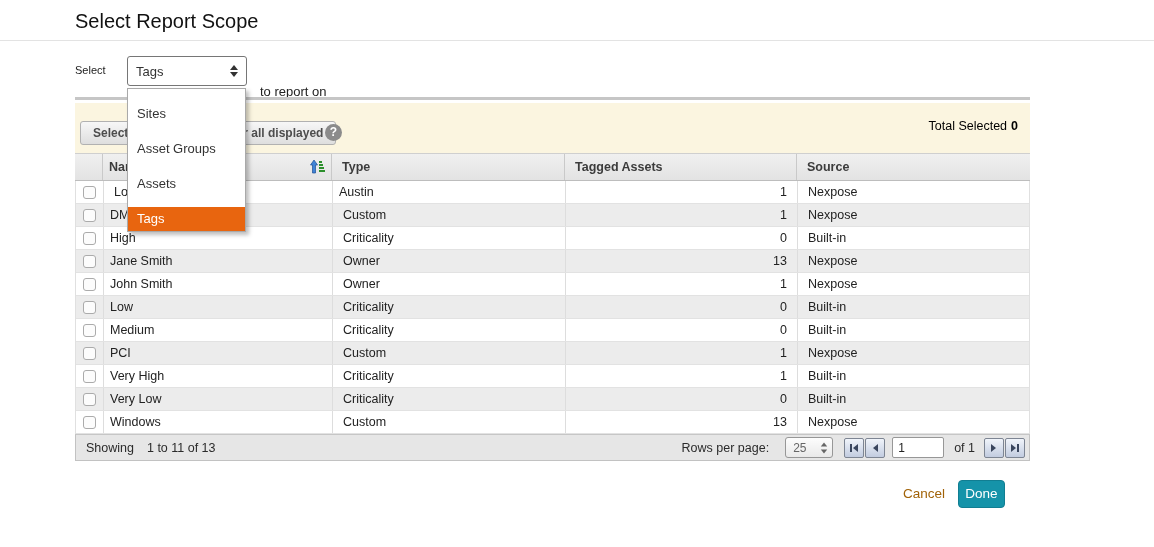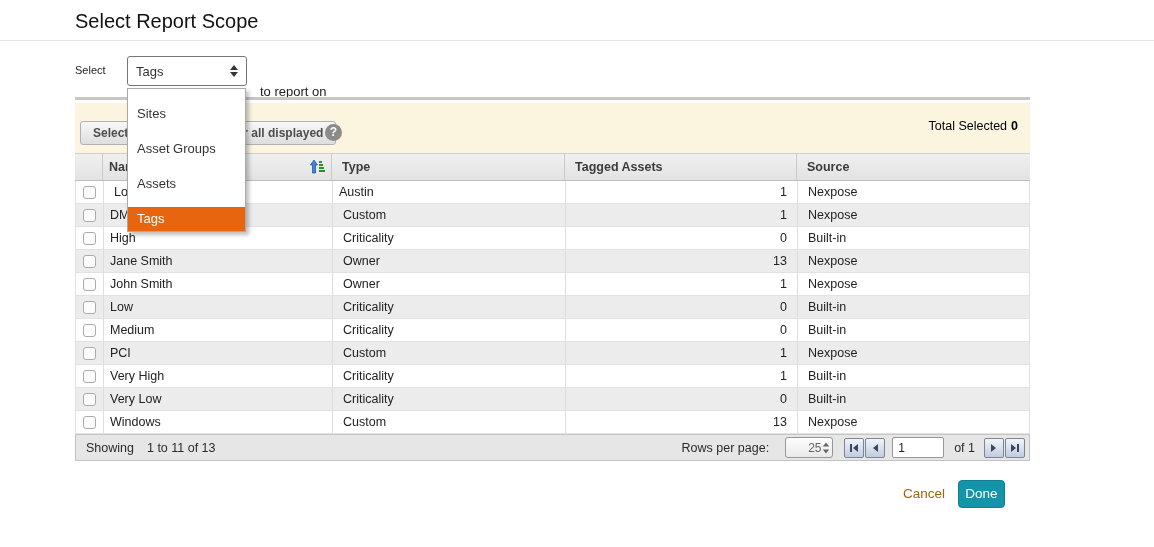--- a/index.html
+++ b/index.html
@@ -50,21 +50,21 @@
   .td.name-cell { padding-left:6px; }
   .td.num-cell { text-align:right; padding-right:10px; padding-left:0; }
   input.row-cb { appearance:none; -webkit-appearance:none; width:13px; height:13px; border:1px solid #ababab; border-radius:3px; background:#fcfcfc; cursor:pointer; }
 
   
   .tfoot { position:absolute; left:0; top:334px; width:955px; height:27px; background:#e6e6e6; border:1px solid #c2c2c2; border-top:1px solid #c6c6c6; display:flex; align-items:center; font-size:12.5px; color:#2b2b2b; }
   .showing-label { margin-left:10px; }
   .showing-range { margin-left:13px; }
   .foot-right { margin-left:auto; display:flex; align-items:center; margin-right:4px; }
   .rpp-label { margin-right:16px; }
-  .rpp-spinner { width:48px; height:21px; border:1px solid #979797; border-radius:3px; background:linear-gradient(#fdfdfd,#e9e9e9); display:flex; align-items:center; padding:0 4px 0 22px; color:#666; cursor:pointer; }
+  .rpp-spinner { width:48px; height:21px; border:1px solid #979797; border-radius:3px; background:linear-gradient(#fdfdfd,#e9e9e9); display:flex; align-items:center; padding:0 4px 0 7px; color:#666; cursor:pointer; }
   .rpp-spinner .rpp-val { flex:1; font-size:12px; }
   .rpp-spinner .tri-up { border-bottom-color:#666; transform:scale(0.8); }
   .rpp-spinner .tri-down { border-top-color:#666; transform:scale(0.8); }
   .pager { display:flex; align-items:center; margin-left:10px; }
   .pg-btn { width:20px; height:20px; border:1px solid #7d8593; border-radius:2px; background:linear-gradient(#f0f4fa,#c2cce0); display:flex; align-items:center; justify-content:center; cursor:pointer; margin-left:1px; }
   .pg-btn svg { display:block; }
   .page-input { width:52px; height:21px; border:1px solid #979797; border-radius:2px; margin-left:7px; font-size:12px; padding:0 5px; color:#222; font-family:"Liberation Sans", sans-serif; }
   .of-label { margin-left:10px; margin-right:8px; }
 
   

